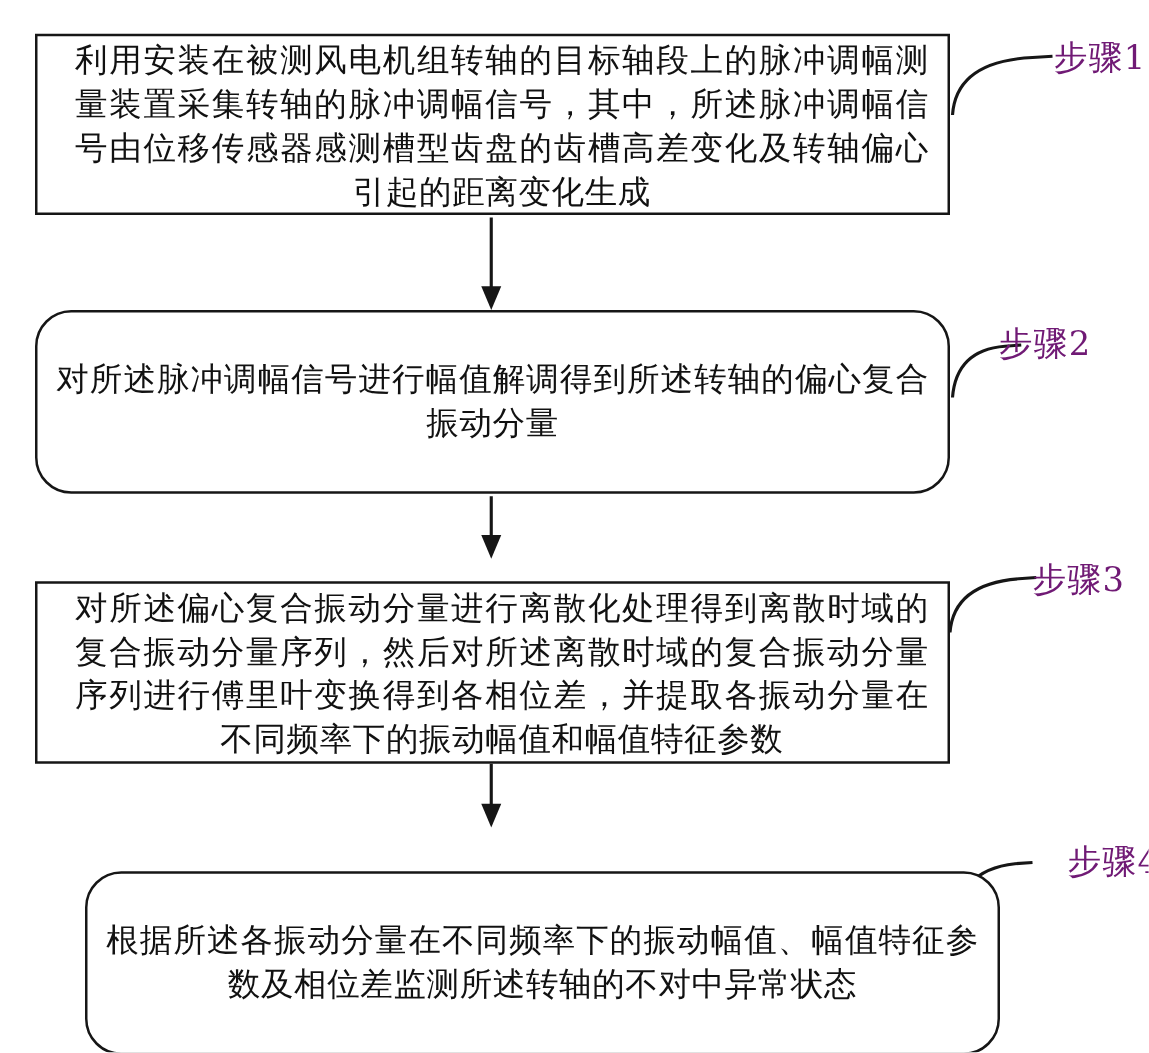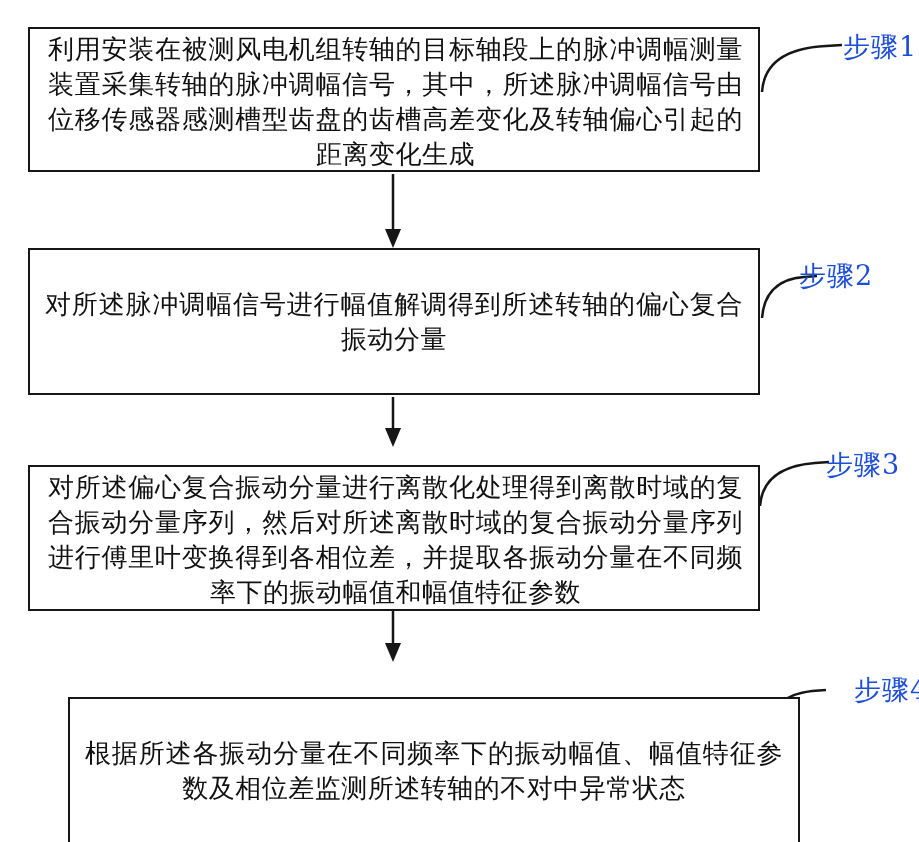--- a/index.html
+++ b/index.html
@@ -27,37 +27,38 @@
   .box-text {
     font-size: 26px;
     line-height: 35px;
     text-align: justify;
     text-align-last: center;
     text-justify: inter-character;
     letter-spacing: 0.5px;
     width: 100%;
   }
   .fill-box {
-    padding: 3px 15px 0 18px;
+    padding: 3px 15px 0 30px;
   }
   .center-box {
     display: flex;
     align-items: center;
     padding: 0 15px;
+    border-radius: 29px;
   }
   #box-1 { top: 27px;  height: 145px; }
   #box-2 { top: 248px; height: 147px; }
   #box-3 { top: 450px; height: 146px; margin-top: 15px; }
   #box-4 { top: 697px; height: 147px; margin-left: 40px; }
   .step-label {
     position: absolute;
     font-size: 27px;
     line-height: 28px;
     white-space: nowrap;
-    color: #1d4ed8;
+    color: #701a75;
     letter-spacing: 1px;
   }
   #label-1 { left: 843px; top: 33px;  }
   #label-2 { left: 799px; top: 262px; }
   #label-3 { left: 826px; top: 451px; }
   #label-4 { left: 854px; top: 676px; }
   #connector-overlay {
     position: absolute;
     left: 0;
     top: 0;

